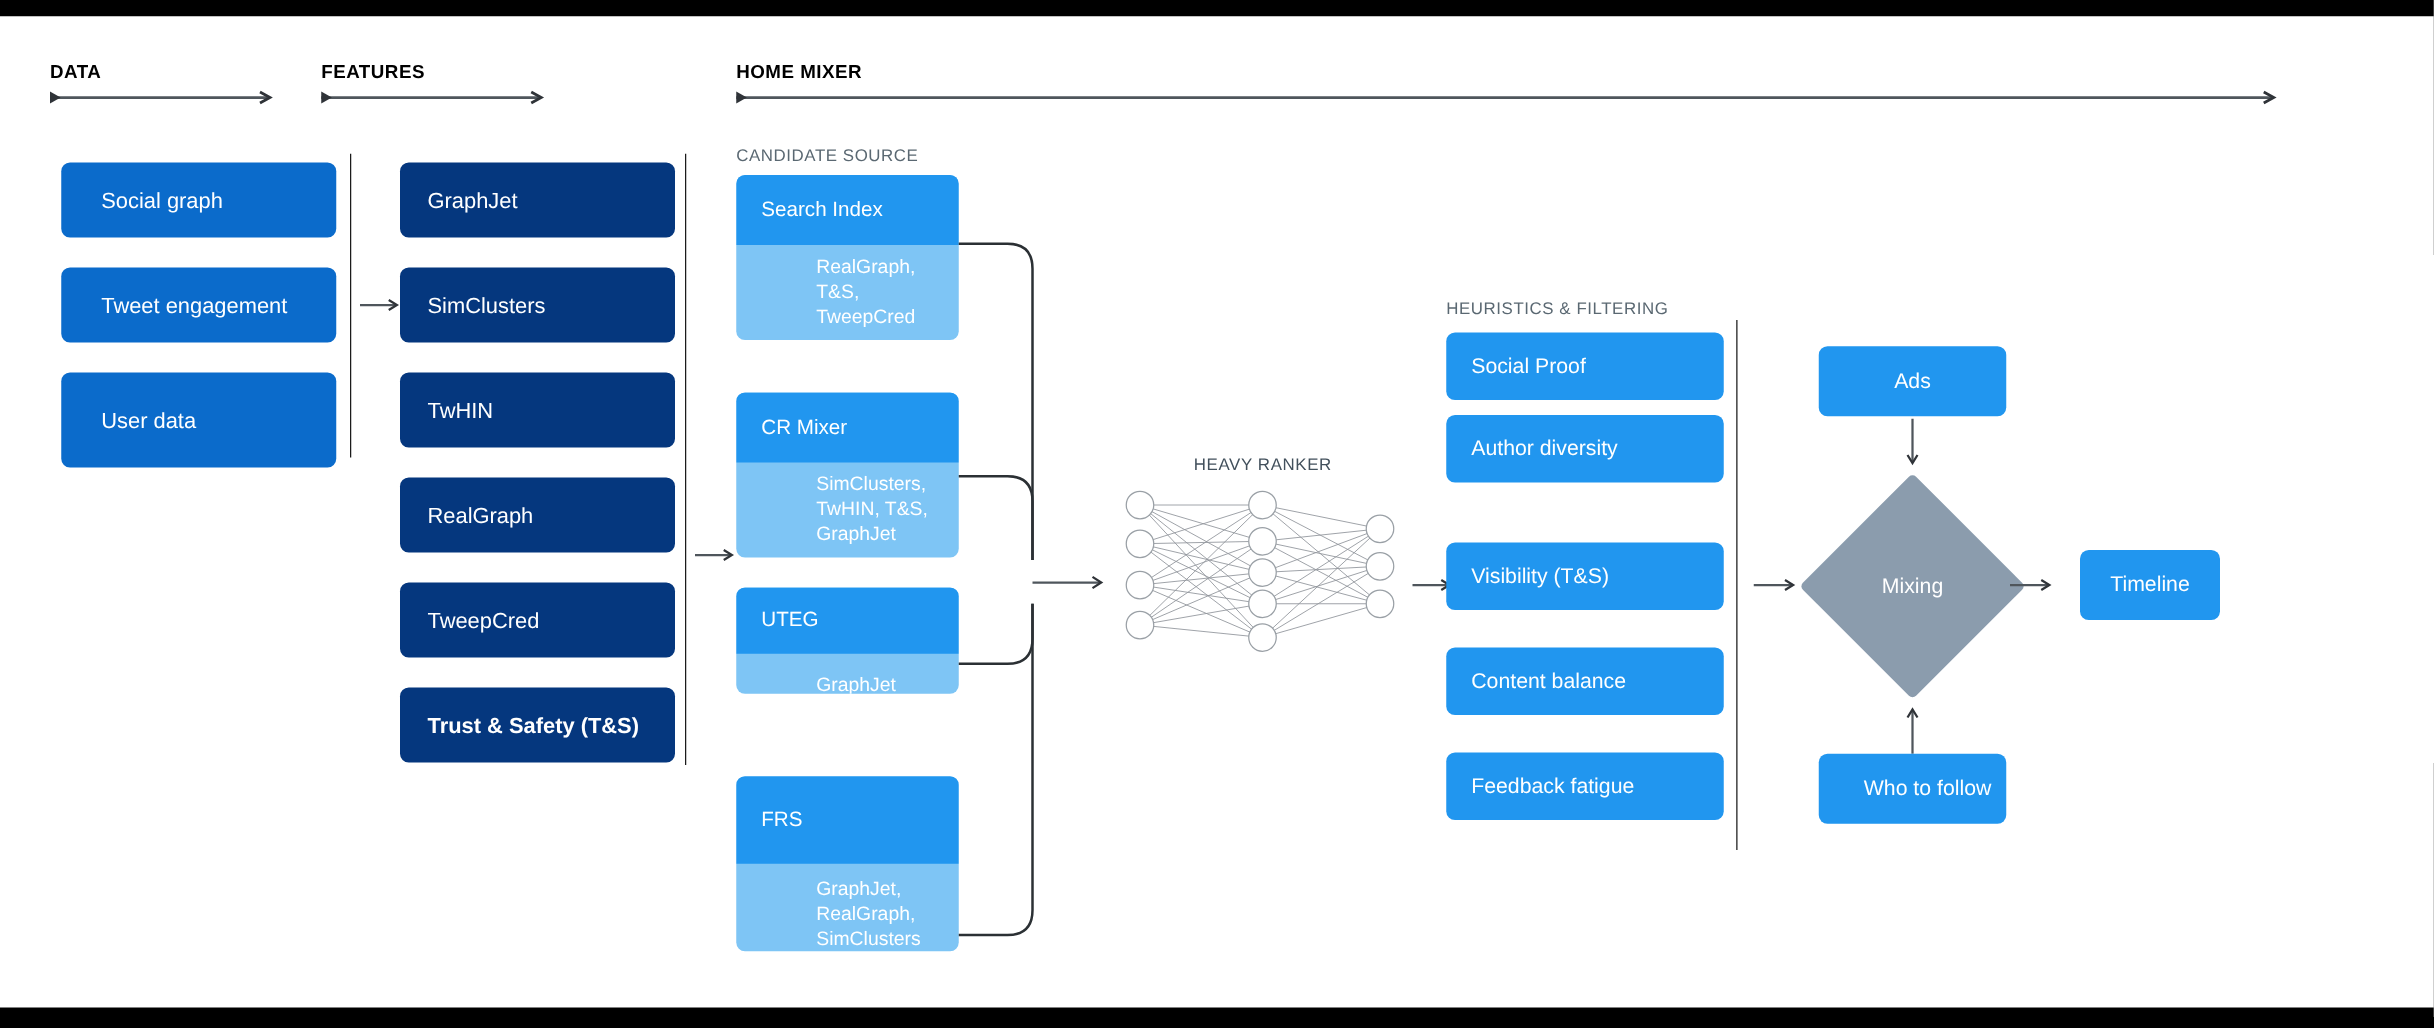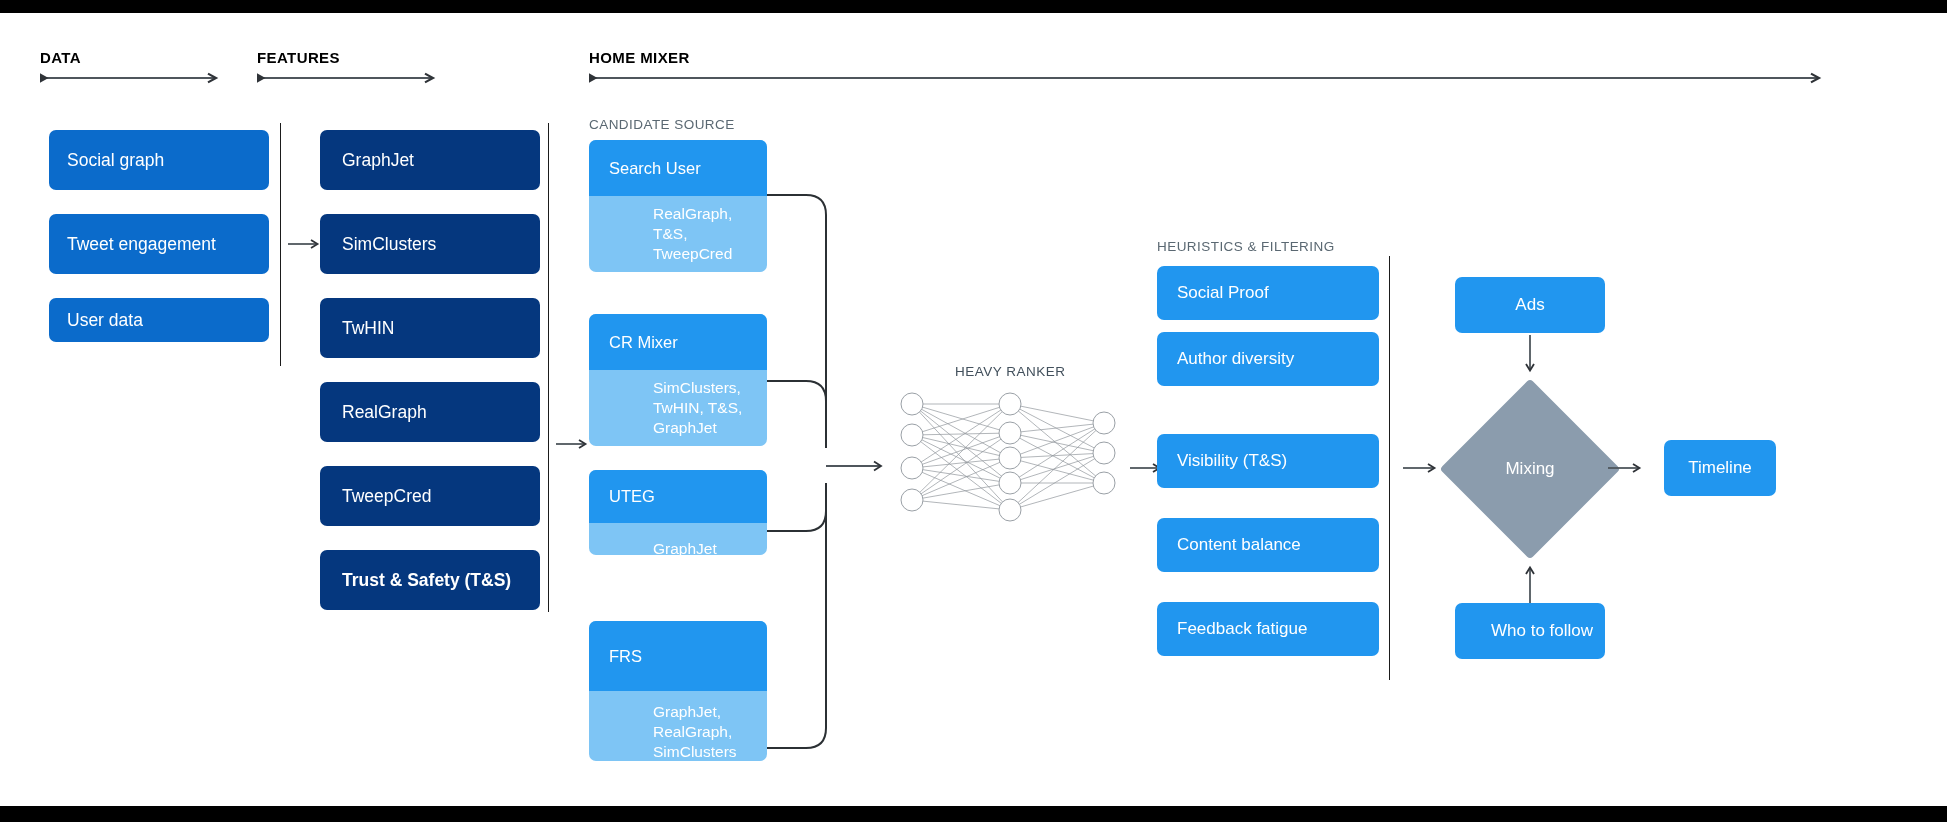--- a/index.html
+++ b/index.html
@@ -30,21 +30,21 @@
   .box{
     border-radius:7px;
     display:flex;align-items:center;
     color:#fff;
     box-sizing:border-box;
   }
   .box span{display:block;}
 
   .box-data{
     background:#0b6bcb;
-    padding-left:18px;
+    padding-left:32px;
     font-size:17.5px;
   }
   .box-feat{
     background:#05377e;
     padding-left:22px;
     font-size:17.5px;
   }
   .box-heur{
     background:#2196ef;
     padding-left:20px;
@@ -127,21 +127,21 @@
   <div class="abs vrule" style="left:280px;top:110px;height:243px;"></div>
   <div class="abs vrule" style="left:548px;top:110px;height:489px;"></div>
   <div class="abs vrule" style="left:1389px;top:243px;height:424px;"></div>
 
   <div class="abs box box-data" style="left:49px;top:117px;width:220px;height:60px;">
     <span>Social graph</span>
   </div>
   <div class="abs box box-data" style="left:49px;top:201px;width:220px;height:60px;">
     <span>Tweet engagement</span>
   </div>
-  <div class="abs box box-data" style="left:49px;top:285px;width:220px;height:44px;">
+  <div class="abs box box-data" style="left:49px;top:285px;width:220px;height:76px;">
     <span>User data</span>
   </div>
 
   <svg class="abs" style="left:288px;top:224px;" width="36" height="14">
     <path d="M0,7 L28,7" stroke="#4f565c" stroke-width="1.8" fill="none"></path>
     <path d="M23,3 L29.5,7 L23,11" stroke="#2f3338" stroke-width="1.8" fill="none"></path>
   </svg>
 
   <div class="abs box box-feat" style="left:320px;top:117px;width:220px;height:60px;">
     <span>GraphJet</span>
@@ -163,21 +163,21 @@
   </div>
 
   <svg class="abs" style="left:556px;top:424px;" width="36" height="14">
     <path d="M0,7 L28,7" stroke="#4f565c" stroke-width="1.8" fill="none"></path>
     <path d="M23,3 L29.5,7 L23,11" stroke="#2f3338" stroke-width="1.8" fill="none"></path>
   </svg>
 
   <div class="abs sub-title" style="left:589px;top:104px;">CANDIDATE SOURCE</div>
 
   <div class="cs-card" style="left:589px;top:127px;height:132px;">
-    <div class="cs-head" style="height:56px;">Search User</div>
+    <div class="cs-head" style="height:56px;">Search Index</div>
     <div class="cs-body" style="height:76px;">RealGraph, T&amp;S, TweepCred</div>
   </div>
 
   <div class="cs-card" style="left:589px;top:301px;height:132px;">
     <div class="cs-head" style="height:56px;">CR Mixer</div>
     <div class="cs-body" style="height:76px;">SimClusters, TwHIN, T&amp;S, GraphJet</div>
   </div>
 
   <div class="cs-card" style="left:589px;top:457px;height:85px;">
     <div class="cs-head" style="height:53px;">UTEG</div>

